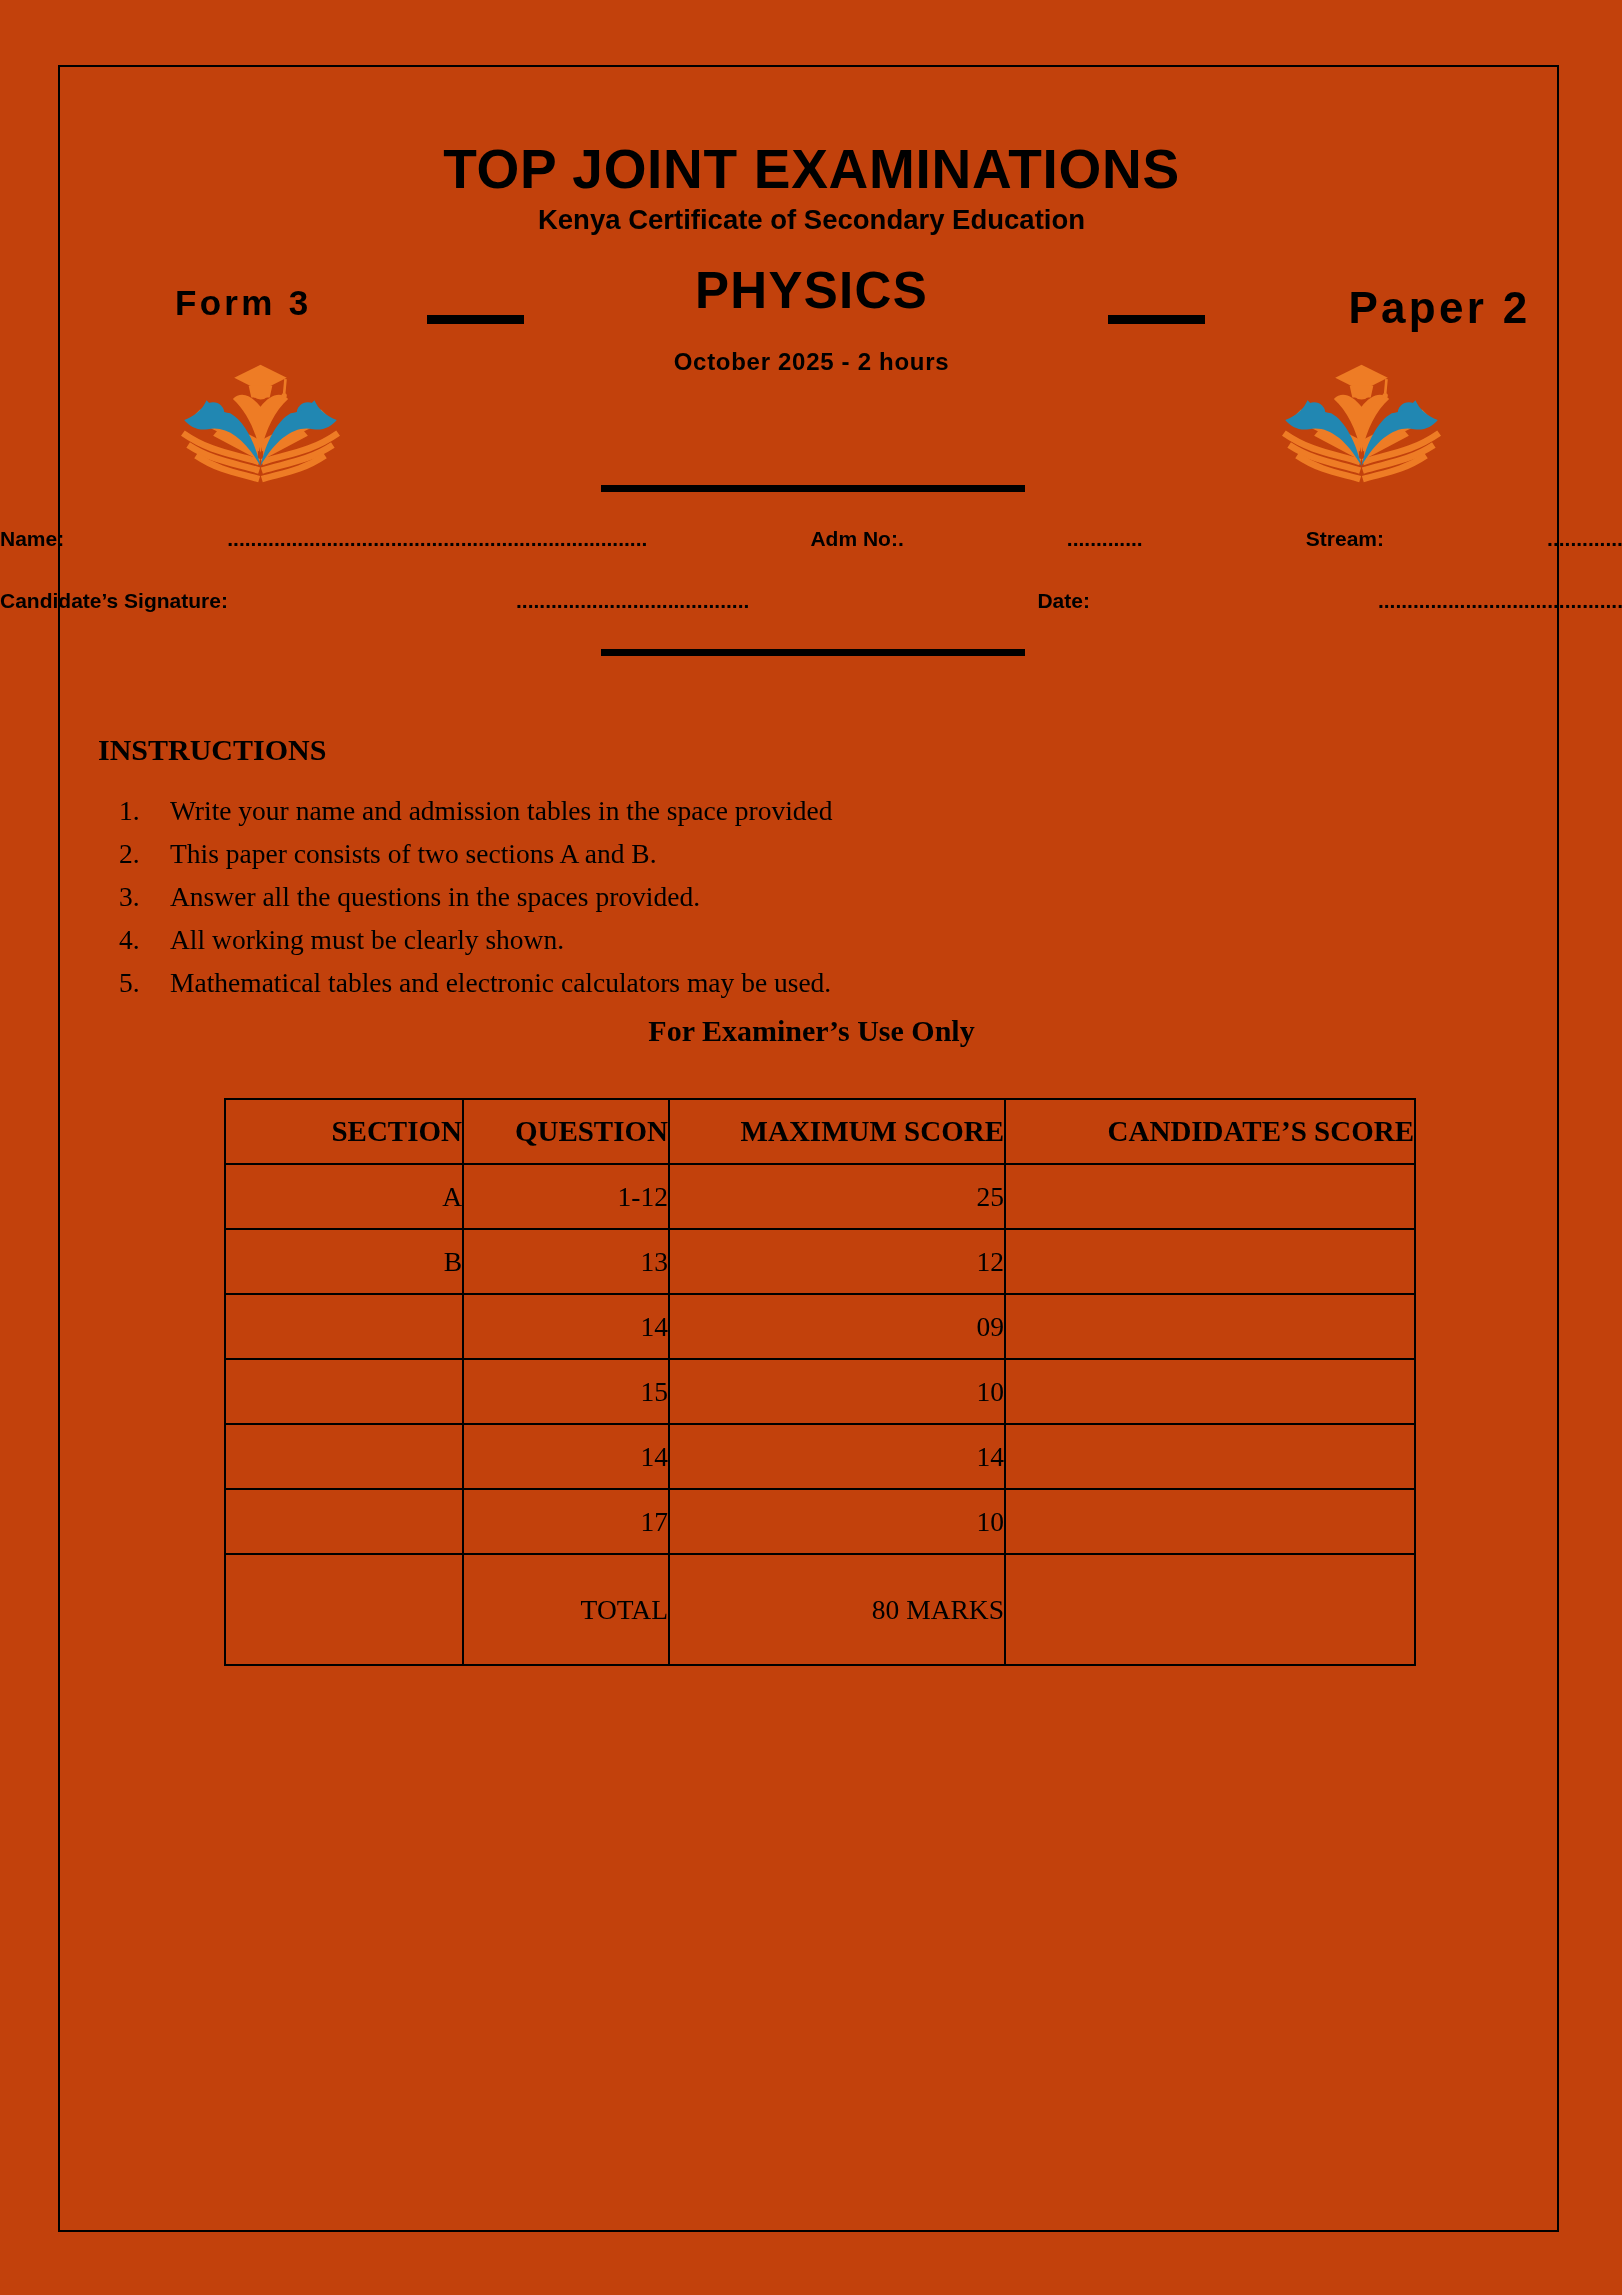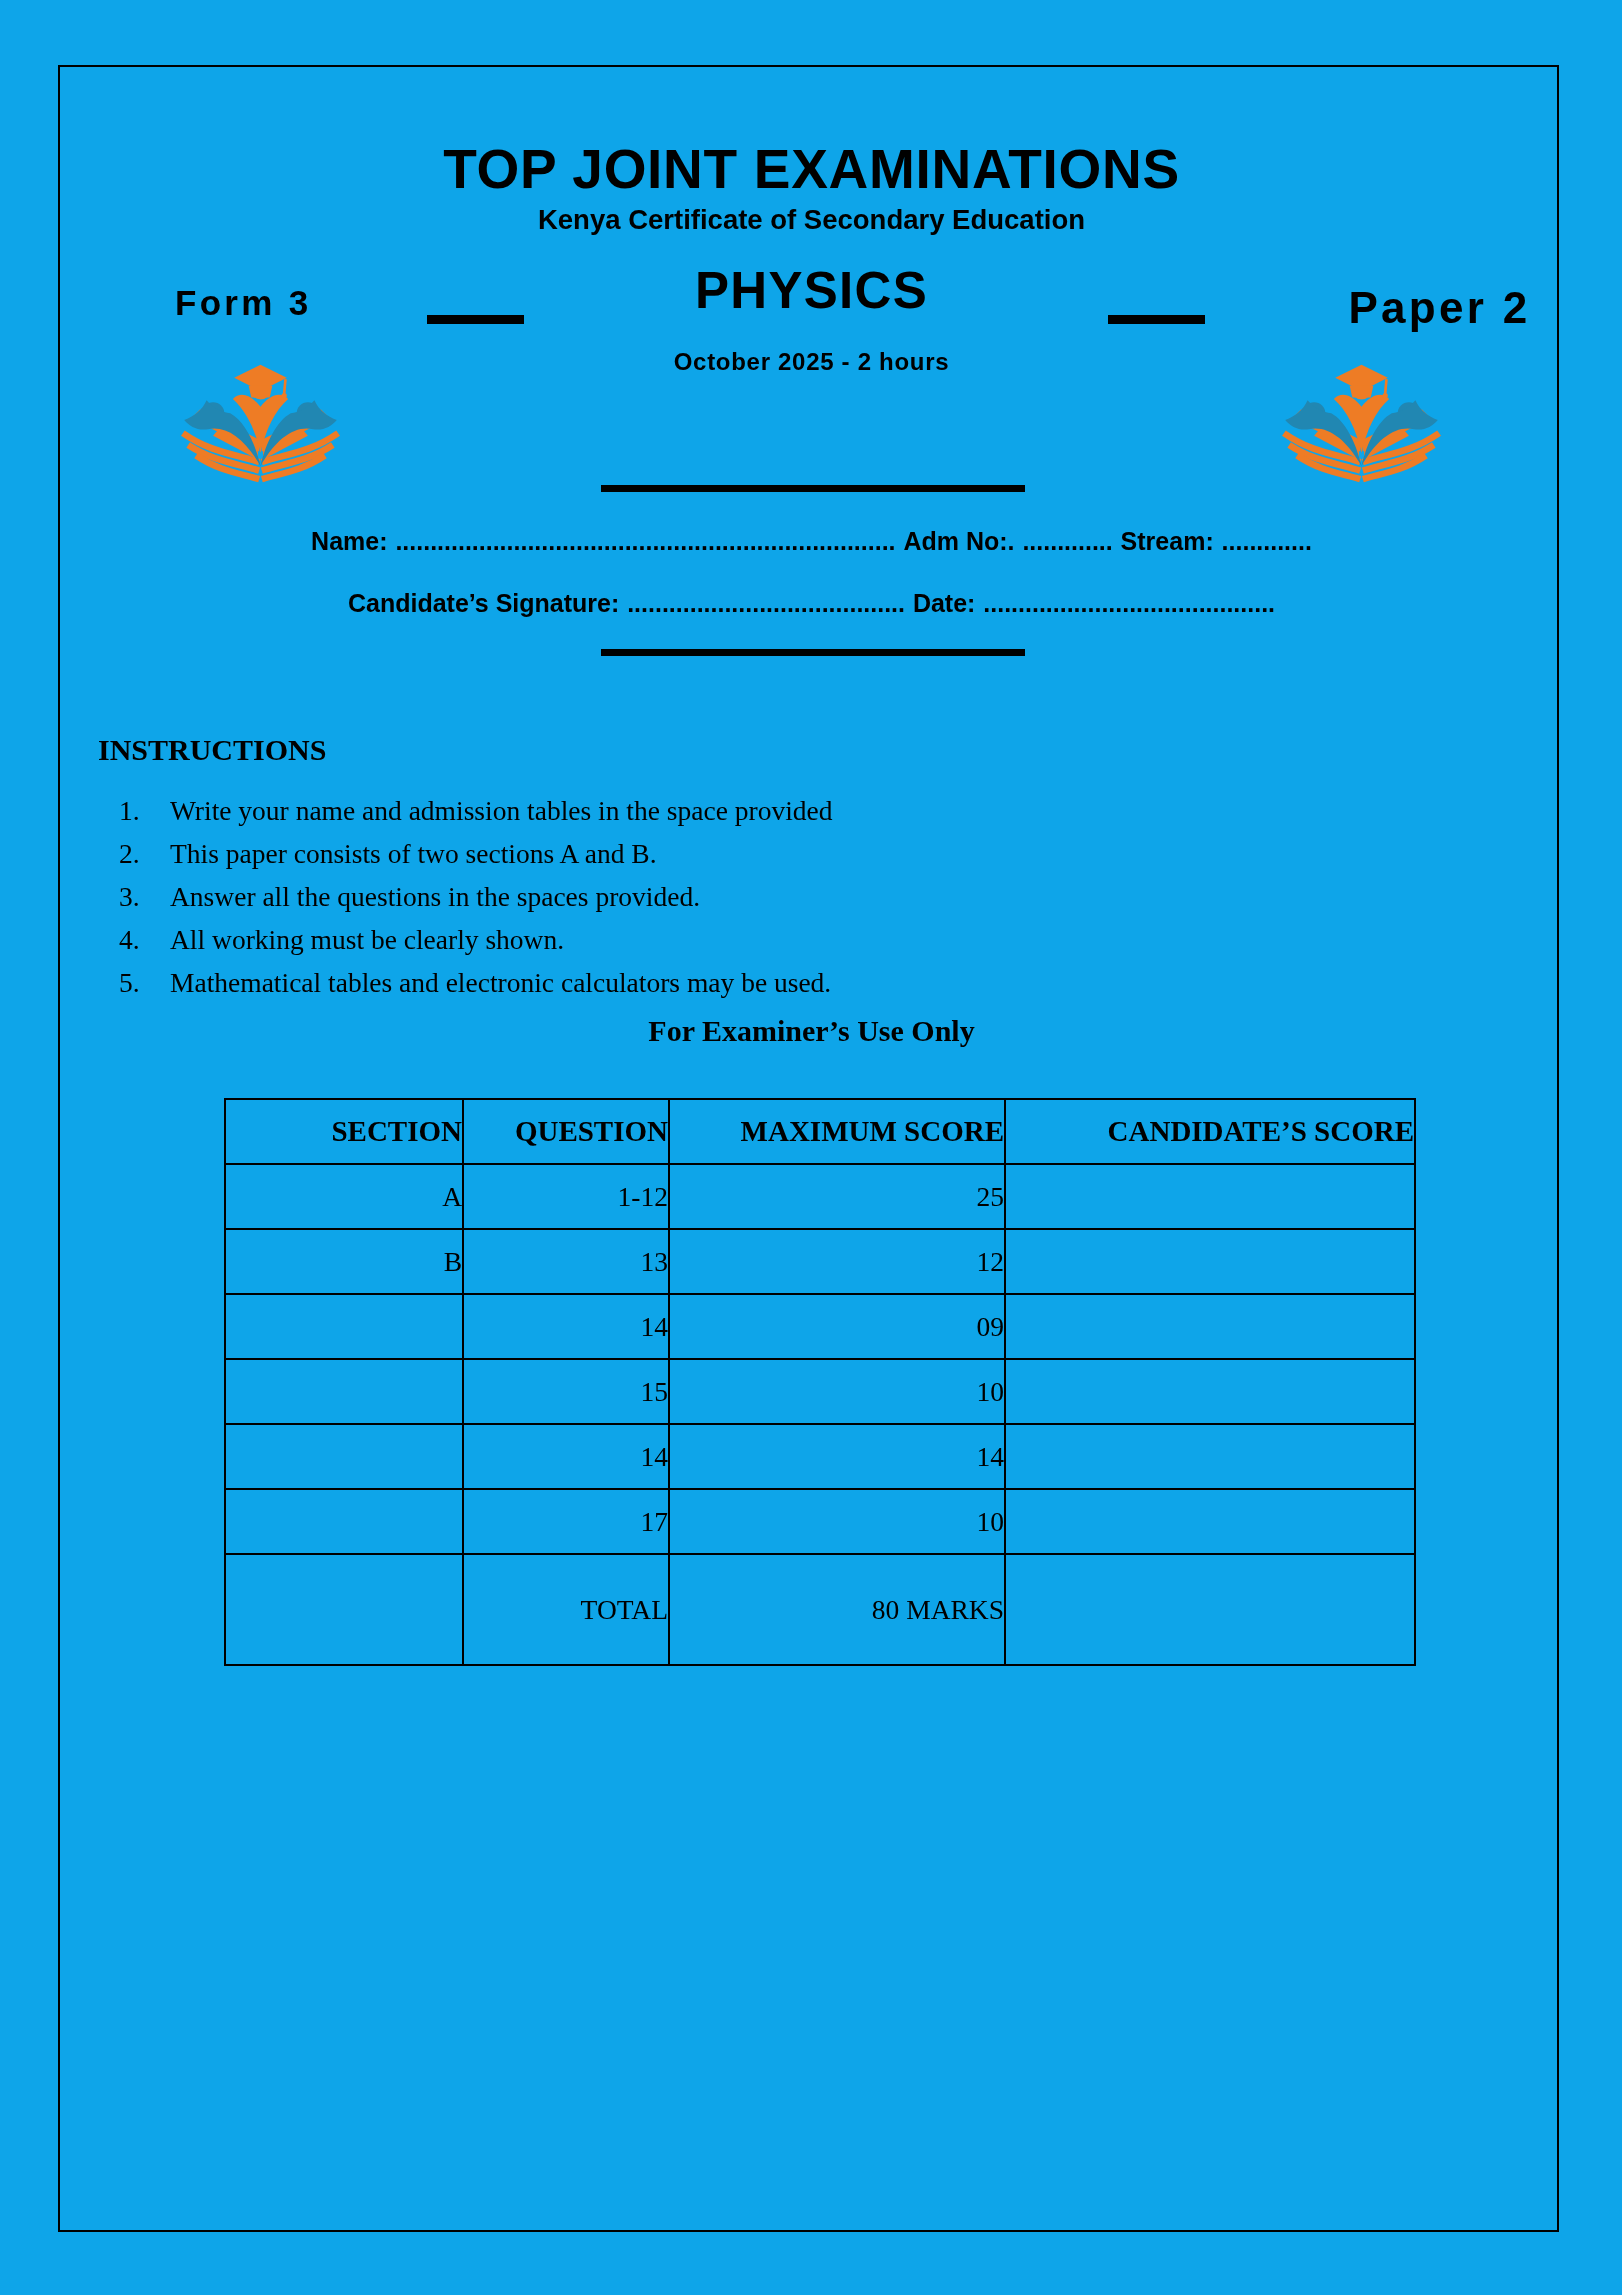--- a/index.html
+++ b/index.html
@@ -1,16 +1,16 @@
 <!DOCTYPE html>
 <html style="font-size:10.5px"><head>
 <meta charset="utf-8">
 <style>
   html,body{margin:0;padding:0;background:#ffffff;}
-  .page{position:relative;width:1623px;height:2295px;background:#0ea5e9;overflow:hidden;
+  .page{position:relative;width:1623px;height:2295px;background:#c2410c;overflow:hidden;
         font-family:"Liberation Sans", sans-serif;color:#000;}
   .frame{position:absolute;left:58px;top:65px;width:1497px;height:2163px;
          border:2px solid #000;}
   .abs{position:absolute;line-height:1.12;white-space:nowrap;}
   .centered{left:0;width:1623px;text-align:center;}
   .sans-b{font-family:"Liberation Sans", sans-serif;font-weight:bold;}
   .serif{font-family:"Liberation Serif", serif;}
   .title{top:139px;font-size:55px;letter-spacing:0.7px;}
   .subtitle{top:205px;font-size:27.5px;}
   .subject{top:262px;font-size:51px;letter-spacing:1.3px;}
@@ -19,22 +19,22 @@
   .dash{position:absolute;top:315px;width:97px;height:9.2px;background:#000;}
   .dash-left{left:427px;}
   .dash-right{left:1108px;}
   .session{top:349px;font-size:24px;letter-spacing:0.7px;}
   .logo{position:absolute;top:355px;width:171px;height:147px;}
   .logo-left{left:175px;}
   .logo-right{left:1276px;}
   .rule{position:absolute;left:601px;width:424px;height:6.5px;background:#000;}
   .rule1{top:485px;}
   .rule2{top:649px;}
-  .fill-line{display:flex;justify-content:center;align-items:baseline;gap:7.9px;
-             font-size:25px;font-weight:bold;}
+  .fill-line{display:flex;justify-content:space-between;align-items:baseline;gap:7.9px;
+             font-size:21px;font-weight:bold;}
   .fill-name{top:527px;}
   .fill-sig{top:589px;}
   .instr-head{left:98px;top:733px;font-size:30px;font-weight:bold;}
   .instr-list{left:0;top:796px;width:1623px;}
   .instr-item{display:flex;margin:0 0 0 119px;height:43px;align-items:baseline;
               font-size:27.5px;}
   .instr-num{width:34px;text-align:left;}
   .instr-txt{margin-left:17px;}
   .exam-head{top:1014px;font-size:30px;font-weight:bold;}
   table.score{position:absolute;left:224px;top:1098px;width:1190px;

